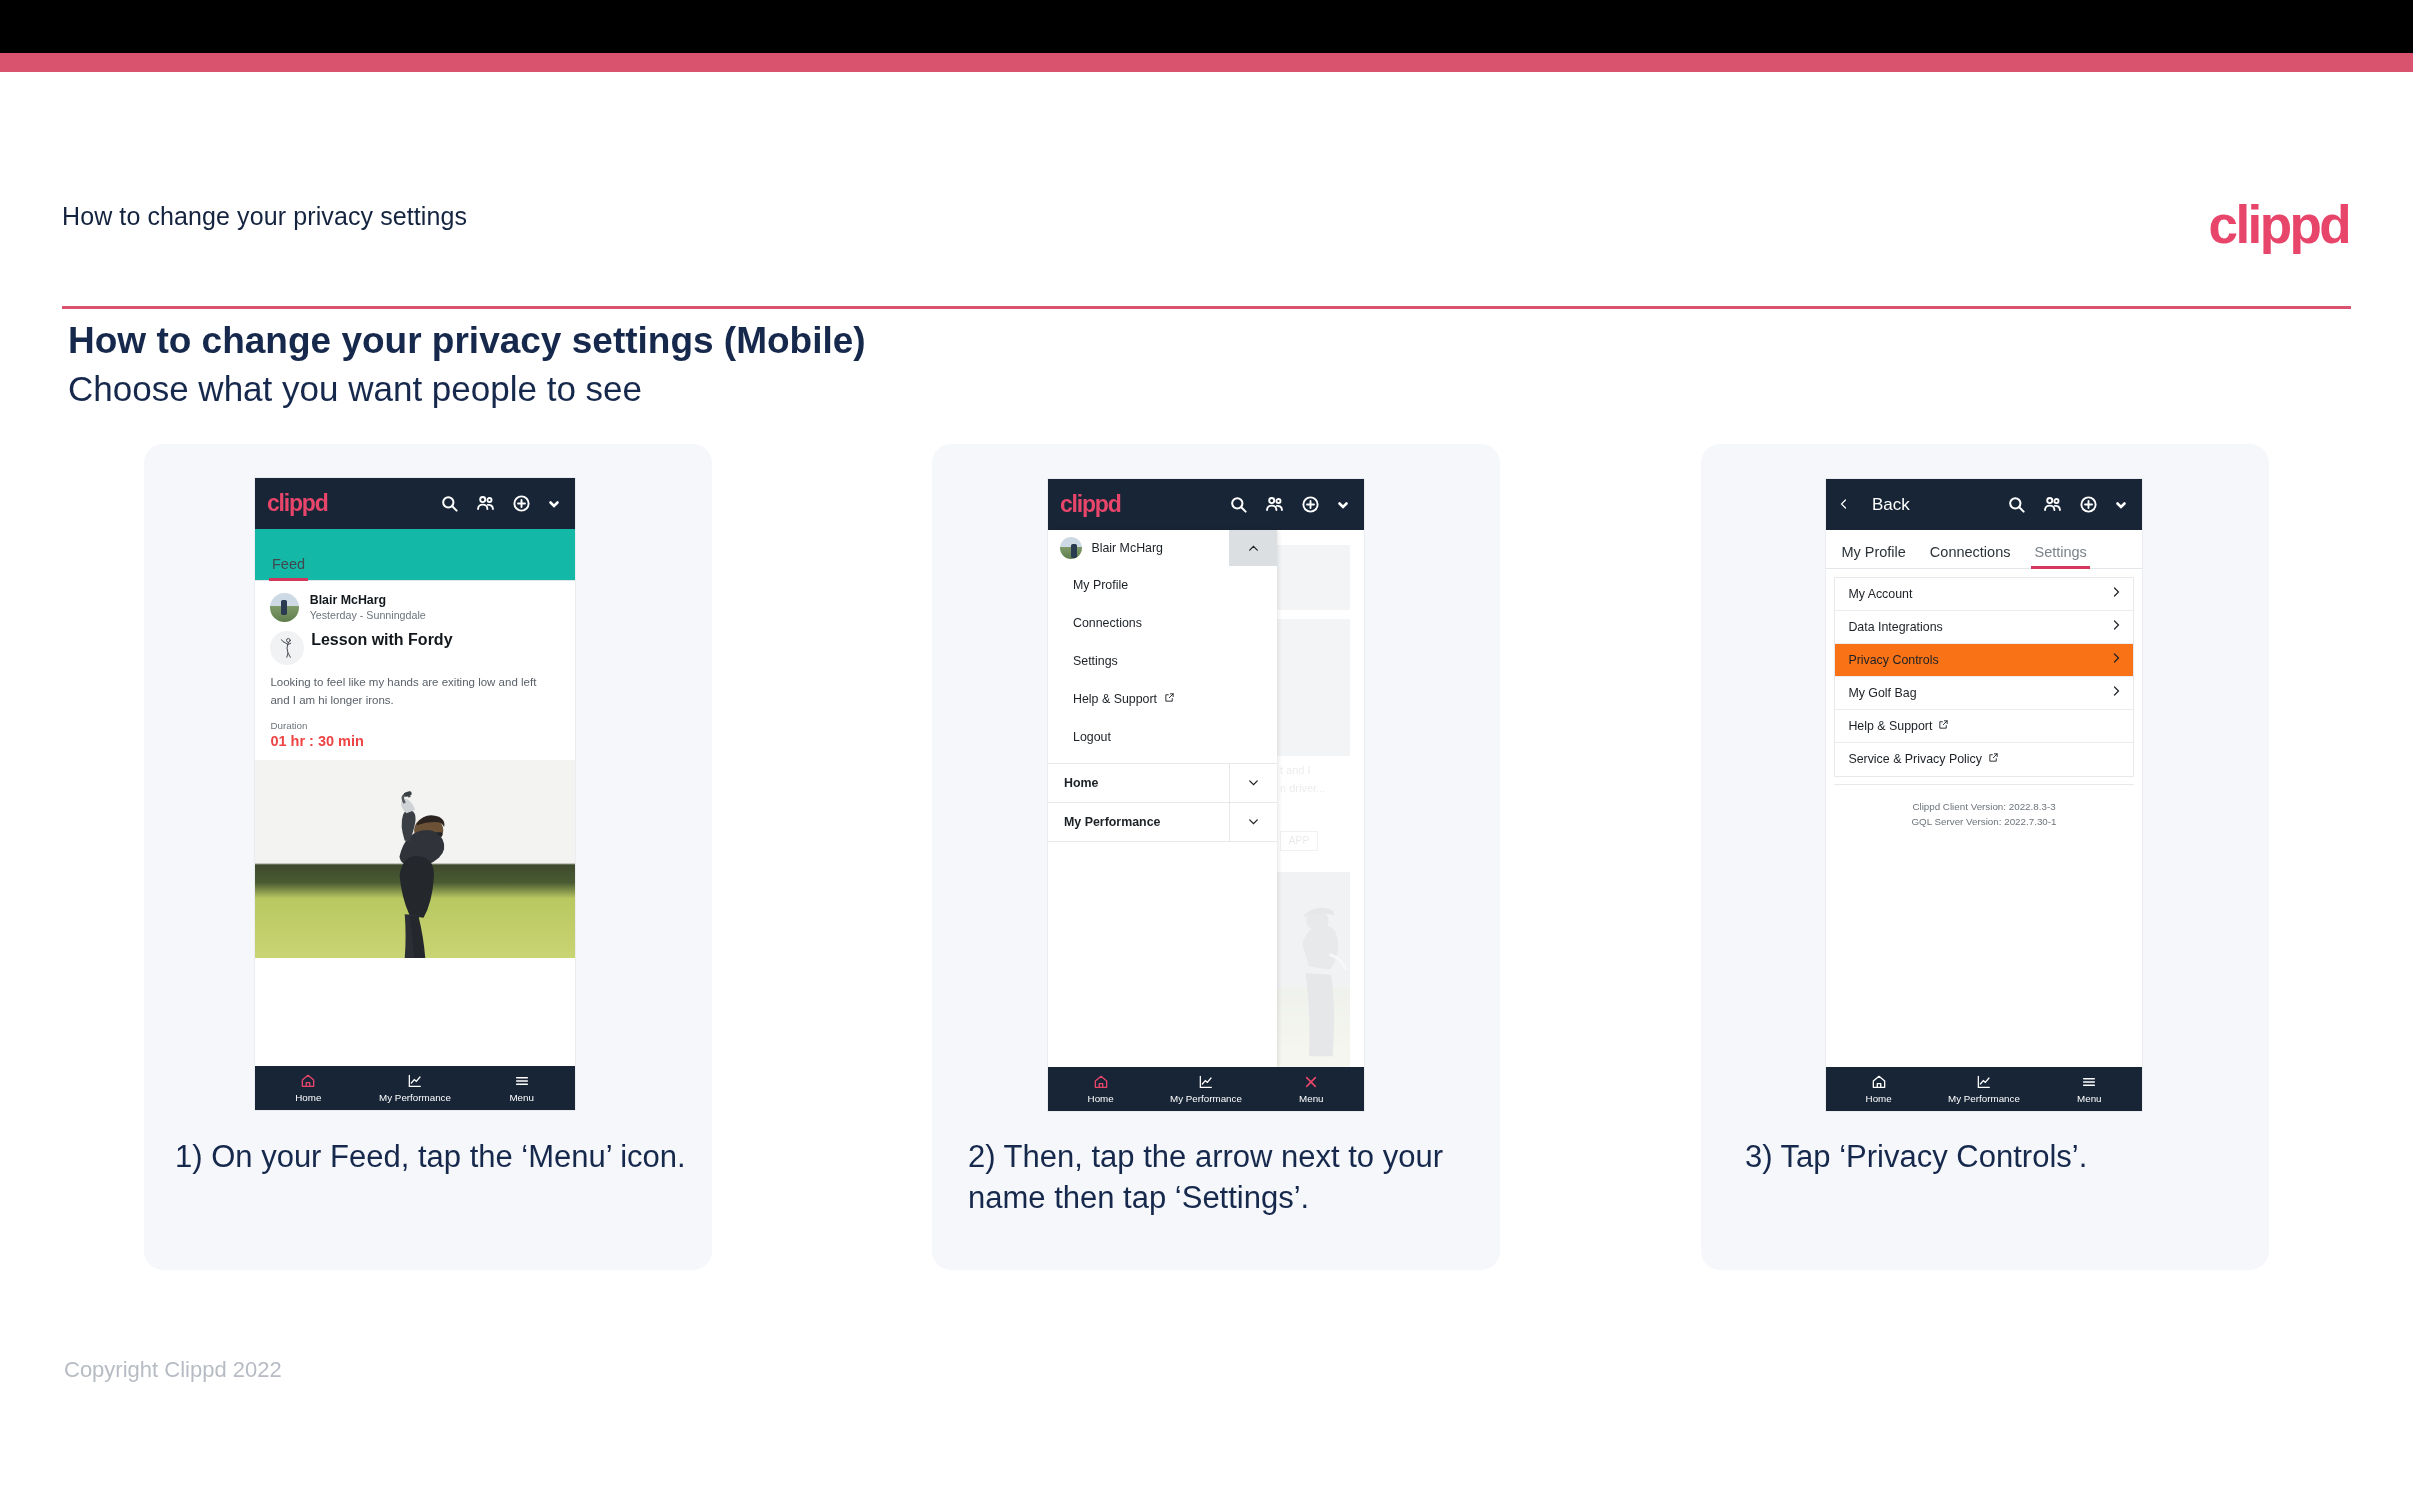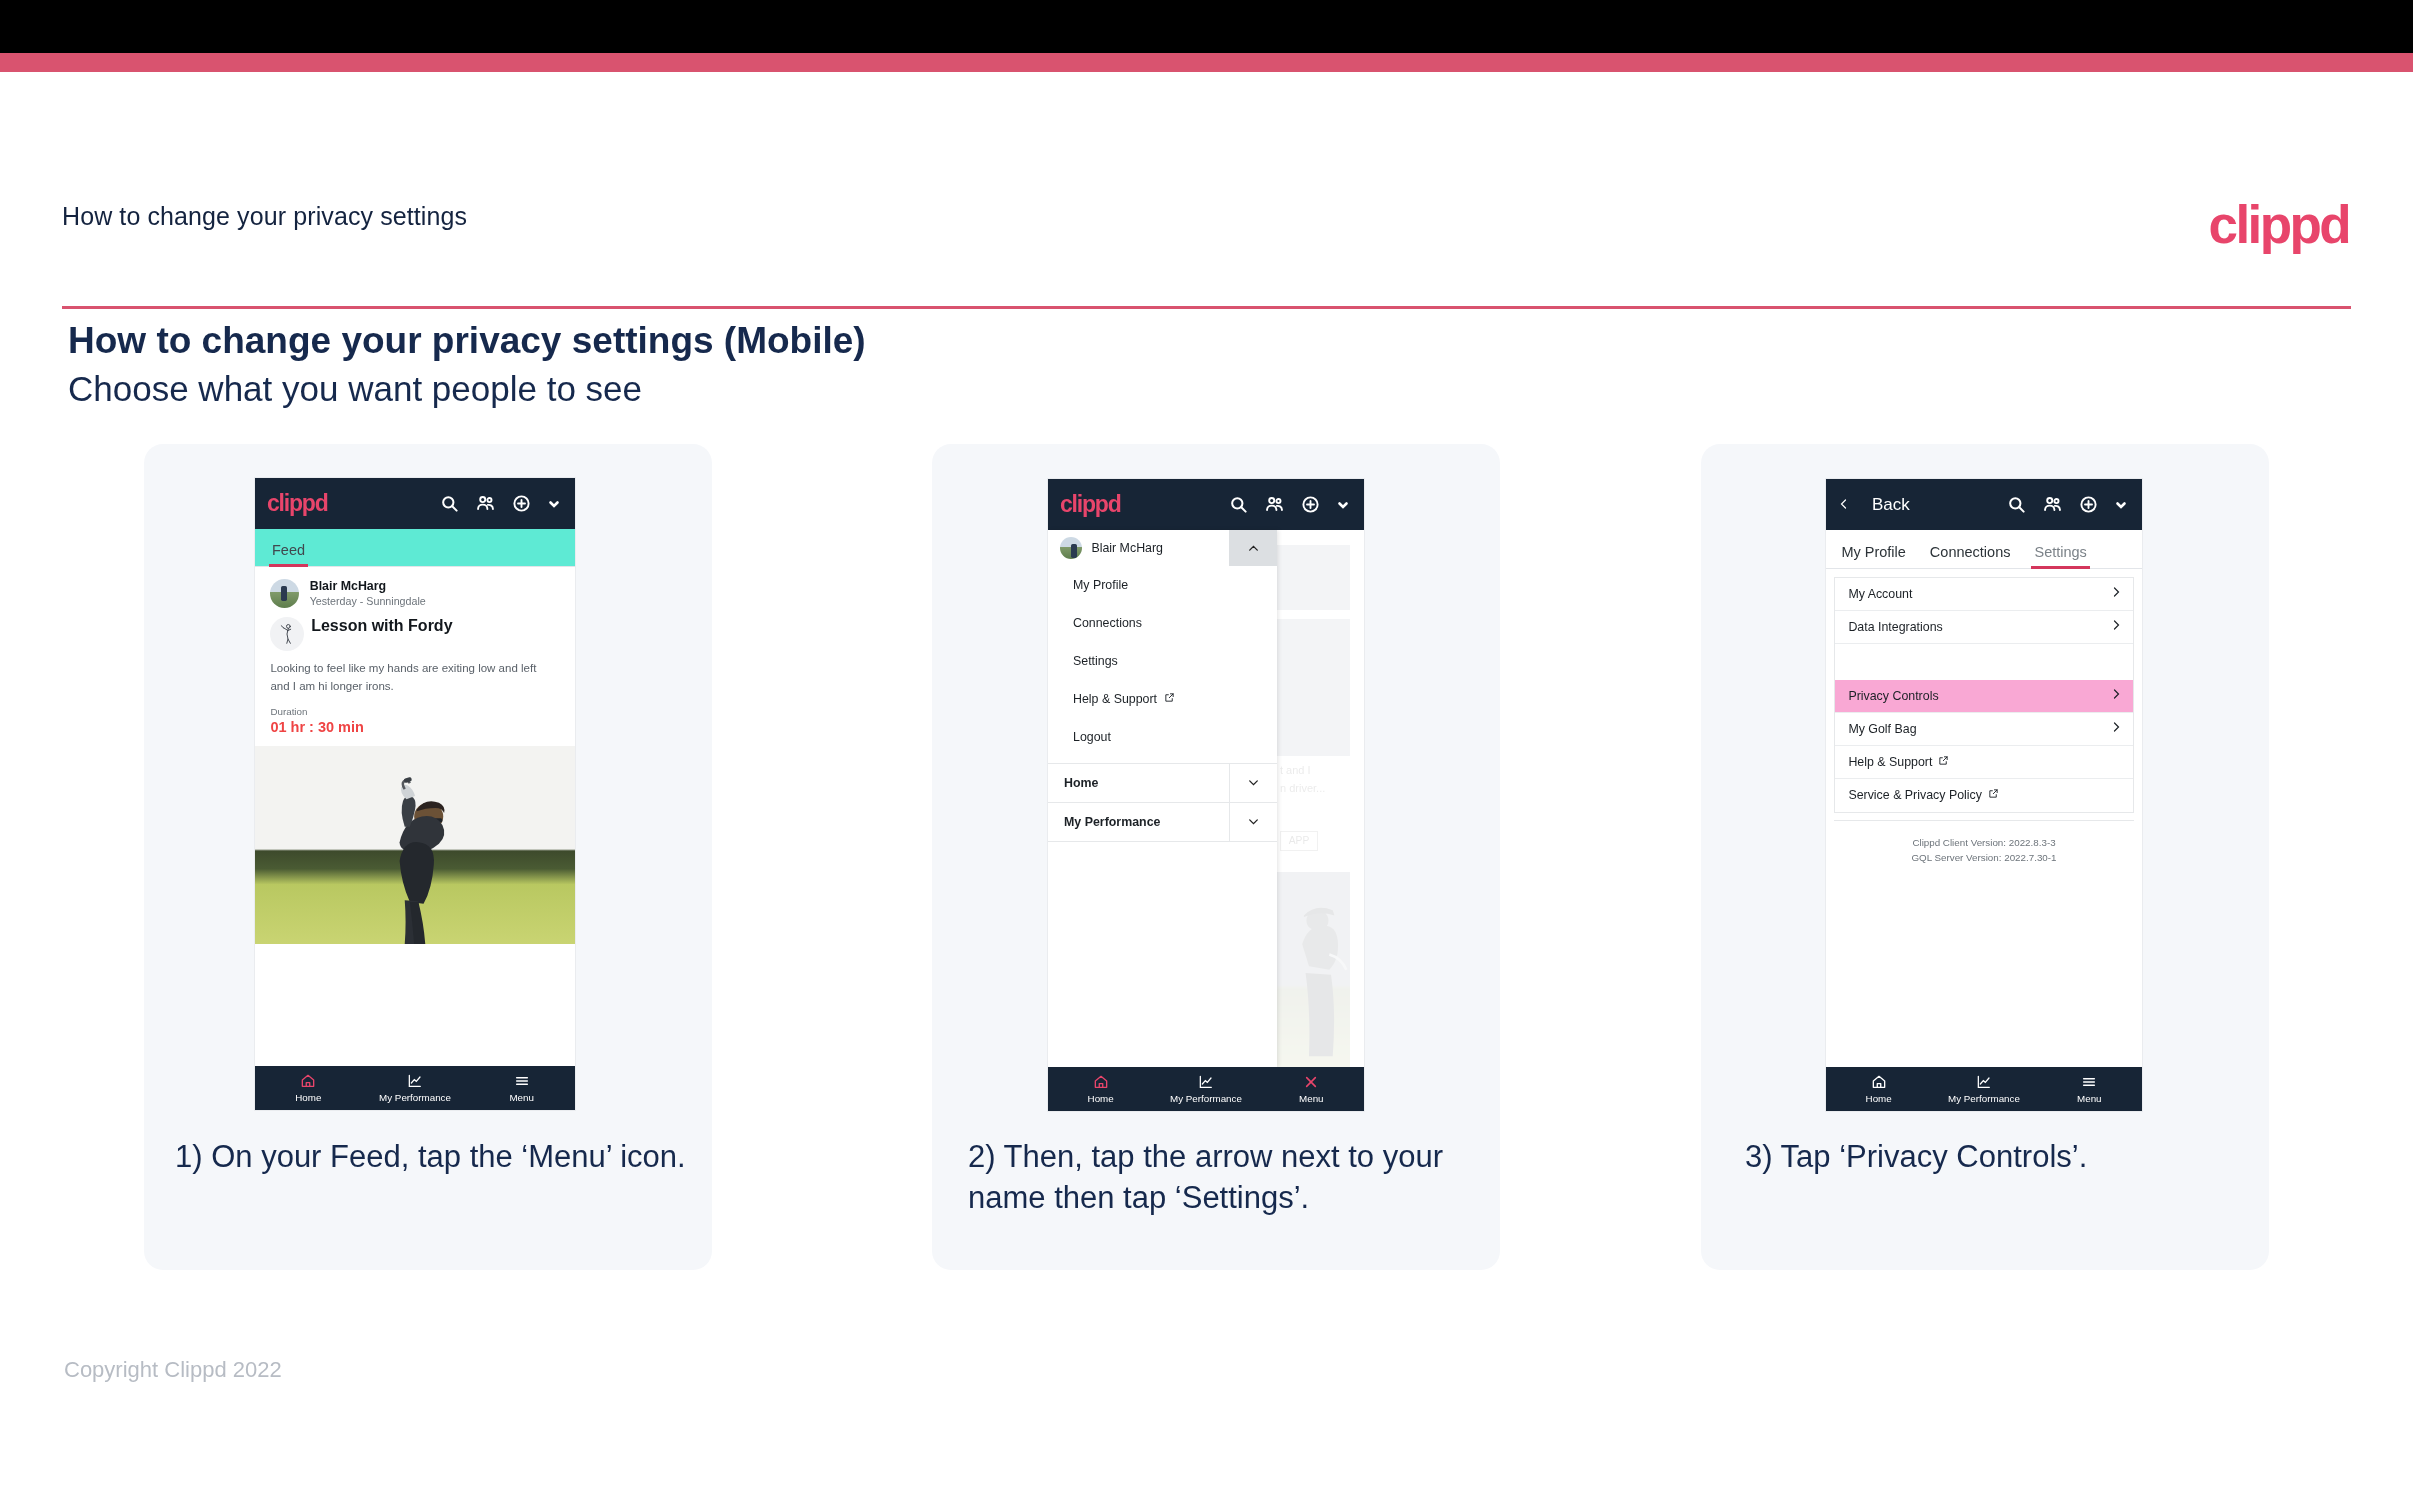--- a/index.html
+++ b/index.html
@@ -80,21 +80,21 @@
   .ic path, .ic circle, .ic line, .ic rect, .ic polyline { vector-effect: non-scaling-stroke; }
 
   
   .tabrow { display:flex; align-items:flex-end; height:39px; background:#fff;
             border-bottom:0.9px solid #e2e5e9; padding:0 15.4px; gap:24px; }
   .tab { font-size:14.5px; color:#2c3338; padding-bottom:7.7px; position:relative; }
   .tab.muted { color:#7b8288; }
   .tab.active::after {
     content:""; position:absolute; left:-3.4px; right:-3.4px; bottom:-0.9px; height:3.4px; background:#d4365c;
   }
-  .tab-feed { display:flex; align-items:flex-end; height:38px; background:#5eead4;
+  .tab-feed { display:flex; align-items:flex-end; height:52px; background:#14b8a6;
               border-bottom:0.9px solid #e2e5e9; padding:0 17px; }
   .tab-feed .tab { font-size:14.5px; color:#41484e; }
 
   
   .post { padding:12px 15.4px 0 15.4px; }
   .post-head { display:flex; align-items:center; gap:10.3px; }
   .avatar {
     width:29px; height:29px; border-radius:50%; flex:none;
     background:
       linear-gradient(to bottom, #cdd9e4 0%, #cdd9e4 45%, #7f9a6a 46%, #5e7d4c 100%);
@@ -165,21 +165,21 @@
         display:flex; align-items:center; justify-content:center; border-left:0.9px solid #e6e8ea; }
 
   
   .settings-wrap { padding:7.7px 7.7px 0 7.7px; }
   .settings-list { background:#ffffff; border:0.9px solid #e6e8ea; }
   .srow {
     display:flex; align-items:center; height:33px; padding:0 11px 0 13.7px;
     font-size:12.4px; color:#1c2126; border-bottom:0.9px solid #ebedef; gap:6px;
   }
   .srow:last-child { border-bottom:none; }
-  .srow.hl { background:#f9a8d4;margin-top:36px; }
+  .srow.hl { background:#f97316; }
   .srow .chev-r { margin-left:auto; }
   .verblock { padding:13.7px 13.7px 0 13.7px; border-top:0.9px solid #e6e8ea; margin:7.7px 7.7px 0 7.7px;text-align:center; }
   .vertext { font-size:9.8px; color:#6d747b; line-height:1.55; }
 
   
   .footer {
     position:absolute; left:64px; top:1357px; font-size:22px; color:#b7bcc4;
   }
 </style>
 </head>

